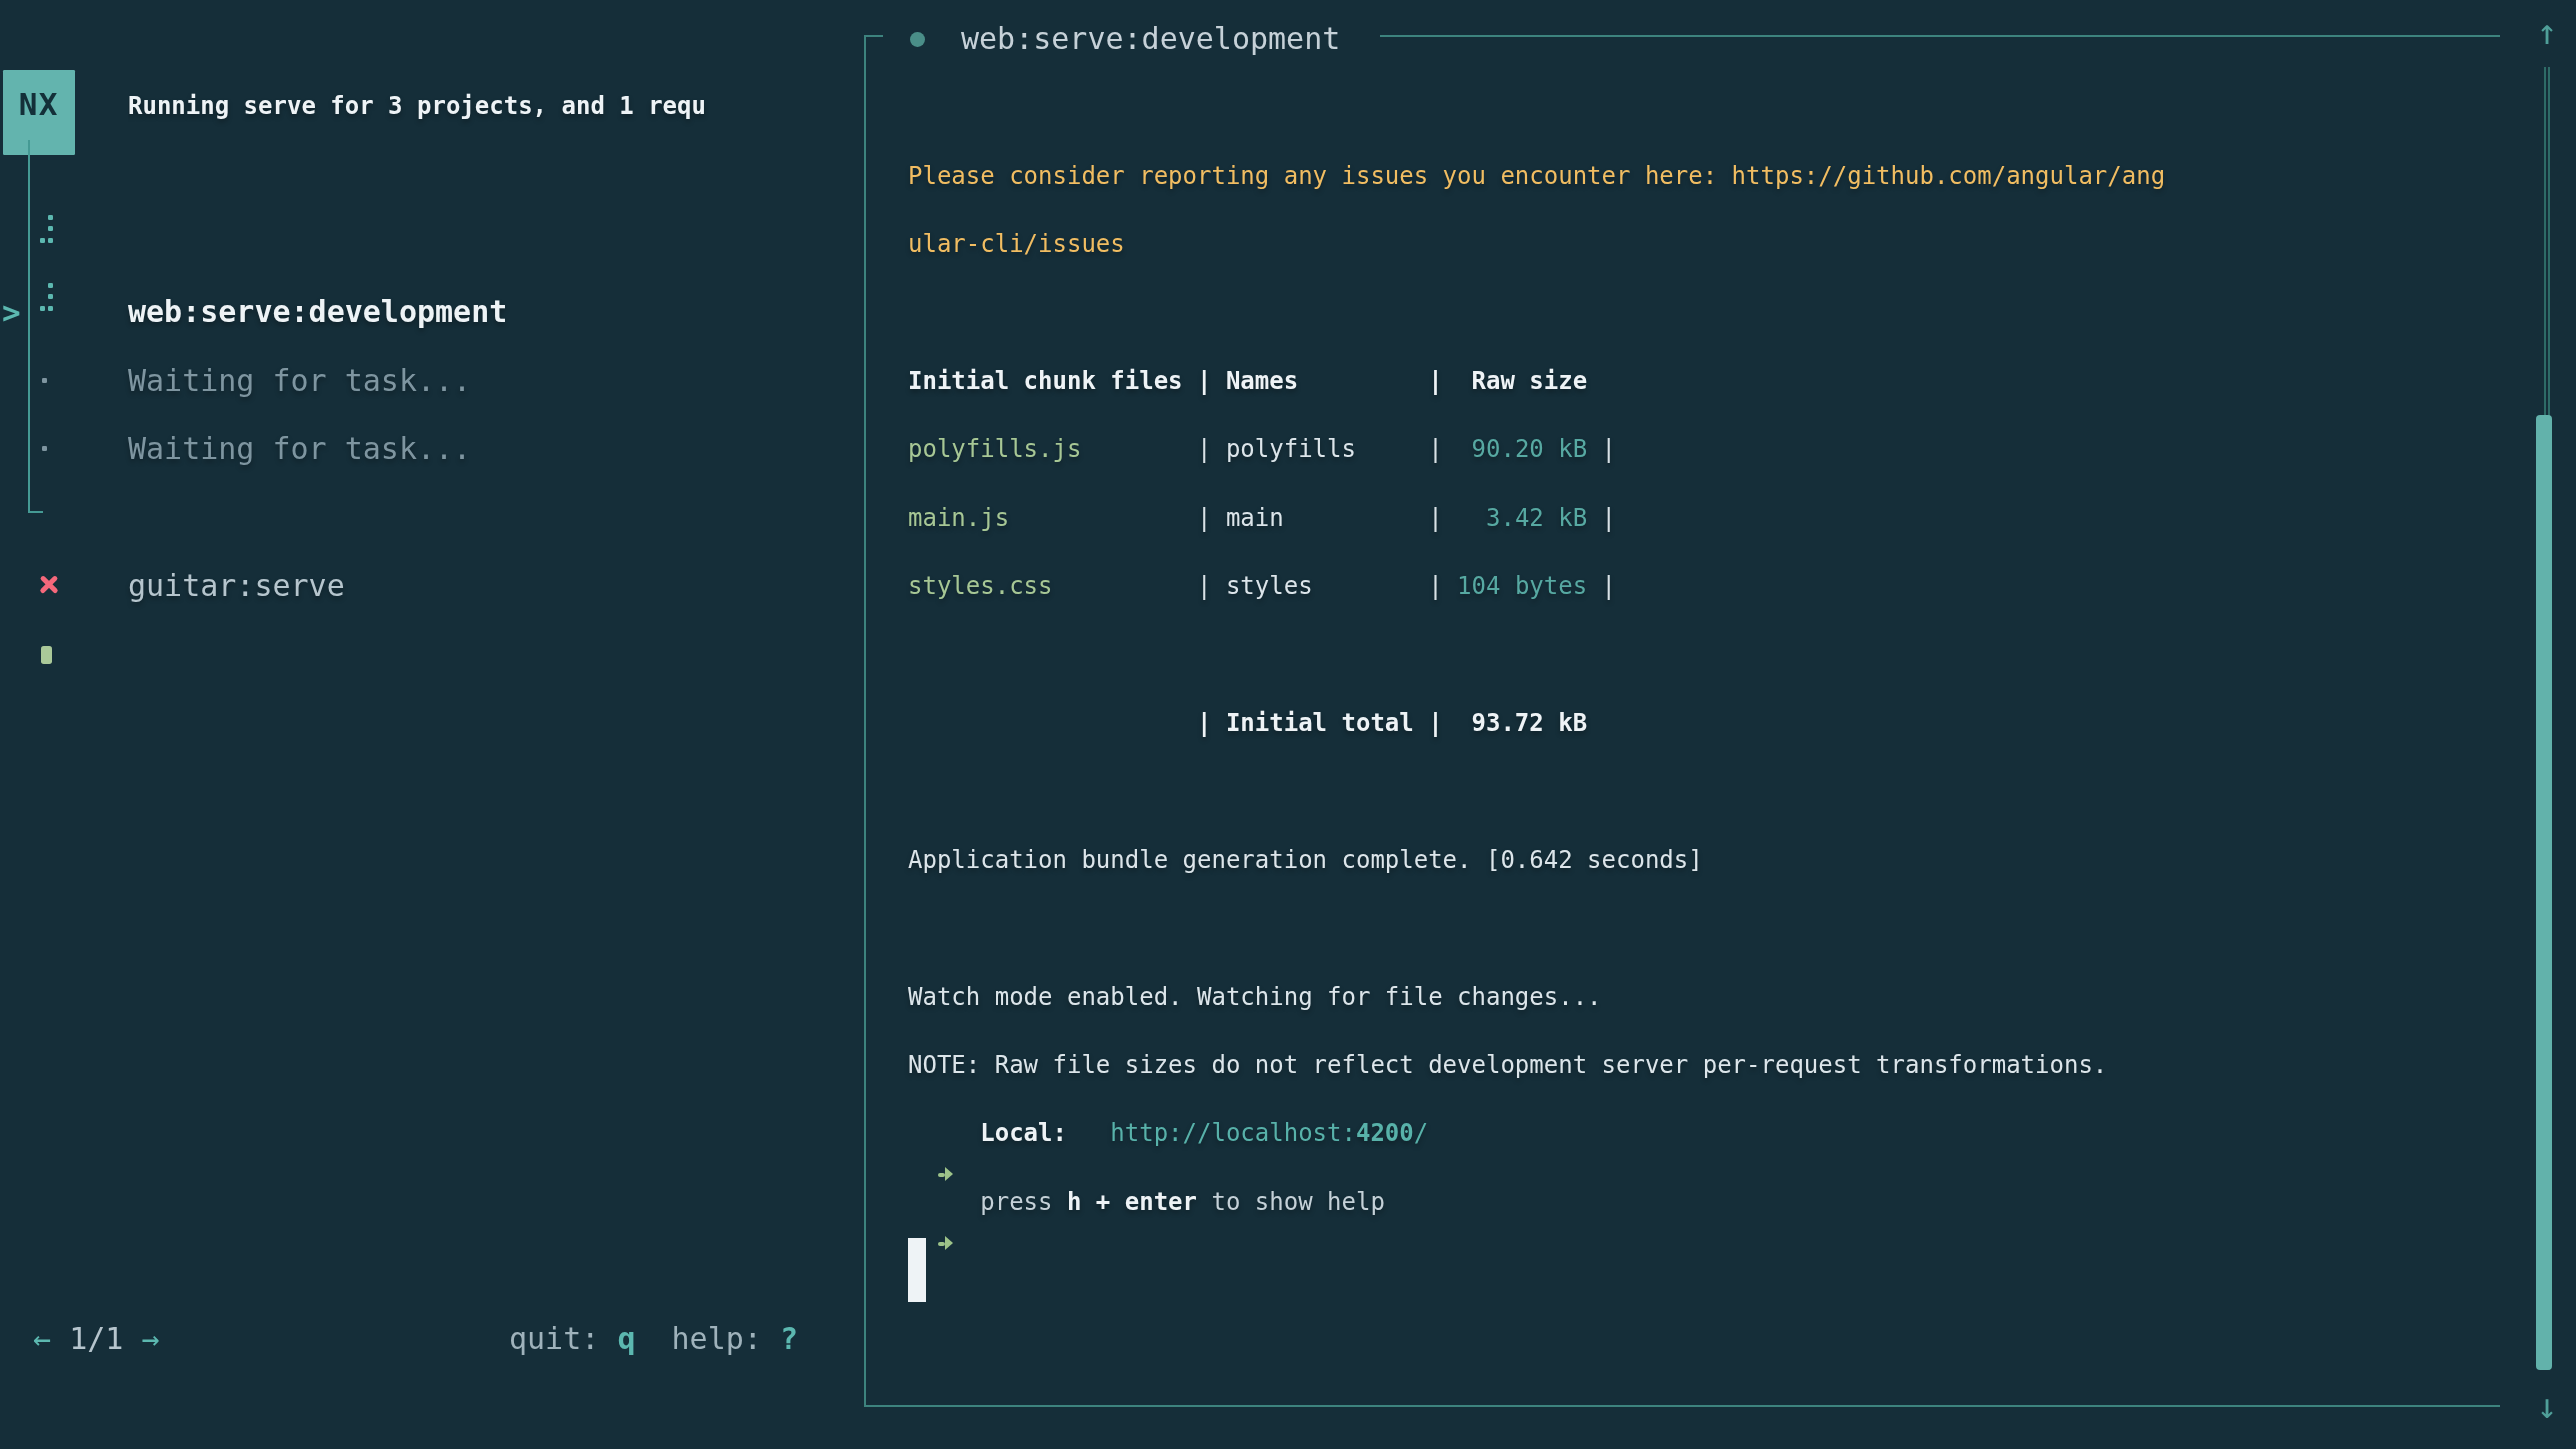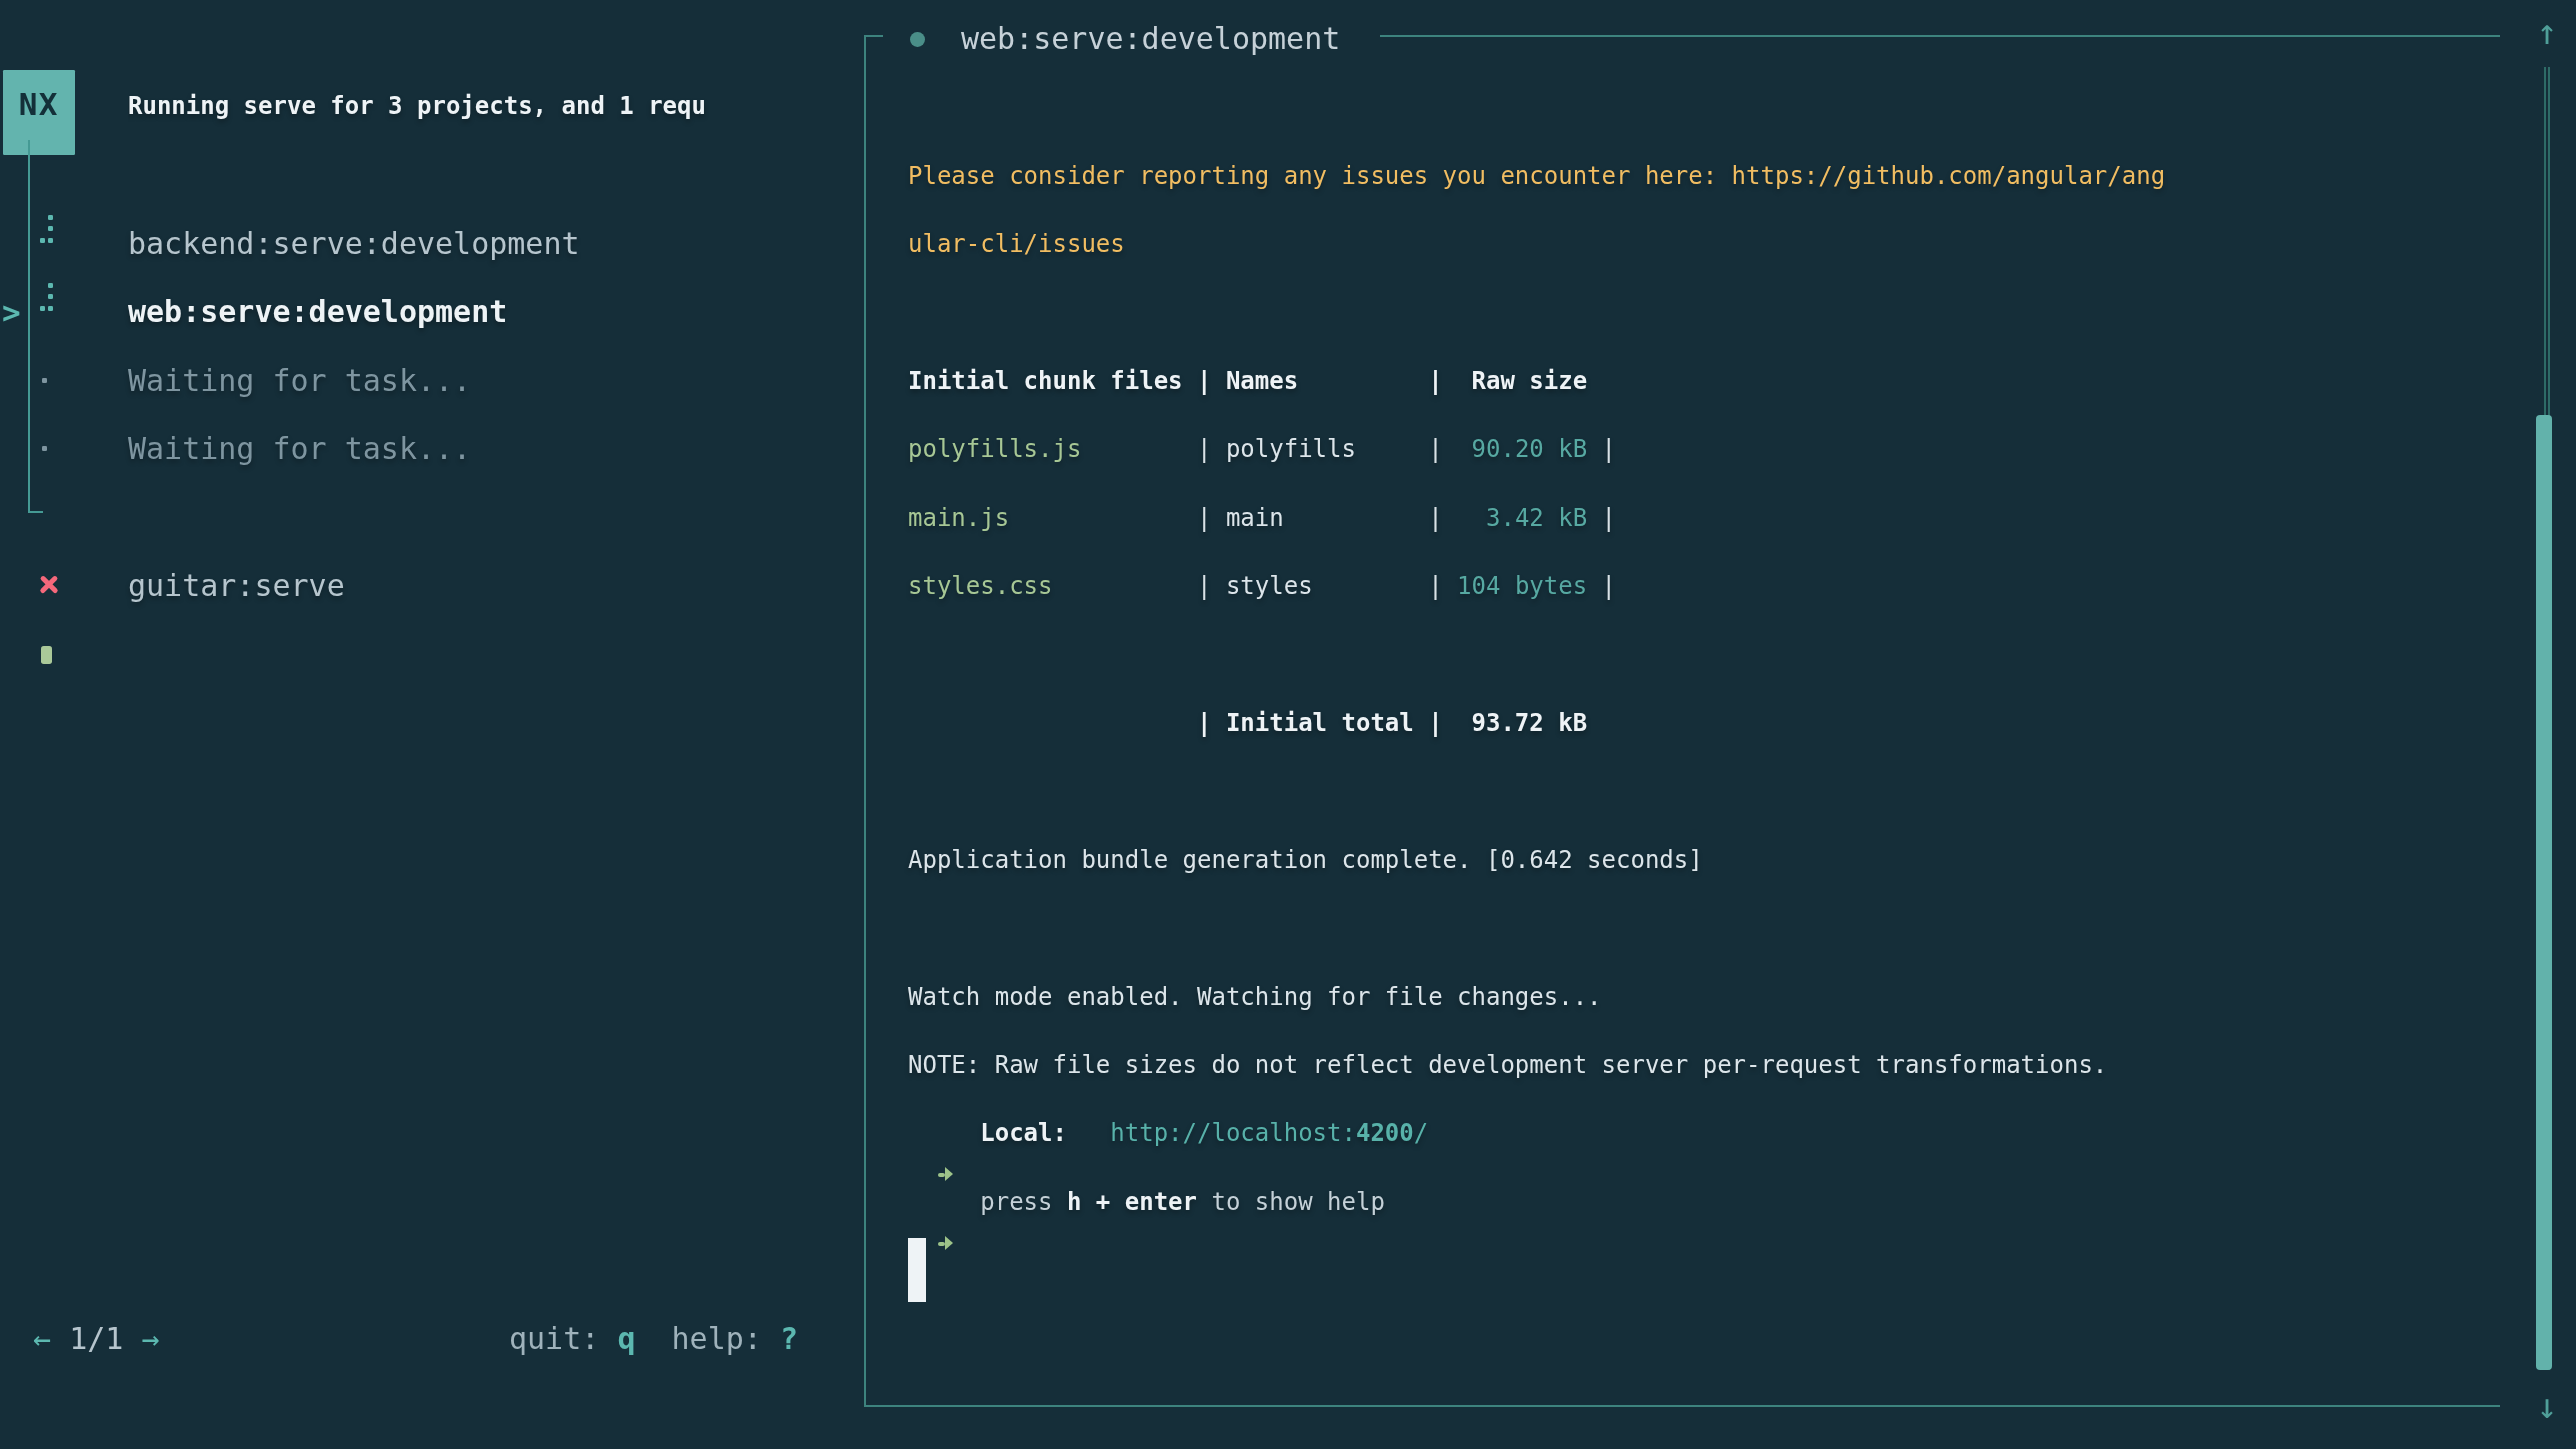--- a/index.html
+++ b/index.html
@@ -74,21 +74,21 @@
 </style>
 </head>
 <body>
 
 <div class="abs nx-logo">NX</div>
 <div class="abs app-title">Running serve for 3 projects, and 1 requ</div>
 <div class="abs guide-v"></div>
 <div class="abs guide-stub"></div>
 
 <div id="task-list">
-    <div class="abs task-item" style="top: 210px;"><span class="task-icon"><i class="sp-dot" style="left: 48px; top: 4.7px;"></i><i class="sp-dot" style="left: 48px; top: 16px;"></i><i class="sp-dot" style="left: 48px; top: 27.5px;"></i><i class="sp-dot" style="left: 40px; top: 27.5px;"></i></span><span class="task-label">backend:serve:development</span></div>
+    <div class="abs task-item" style="top: 210px;"><span class="task-icon"><i class="sp-dot" style="left: 48px; top: 4.7px;"></i><i class="sp-dot" style="left: 48px; top: 16px;"></i><i class="sp-dot" style="left: 48px; top: 27.5px;"></i><i class="sp-dot" style="left: 40px; top: 27.5px;"></i></span></div>
     <div class="abs task-item" style="top: 278px;"><span class="task-icon"><i class="sp-dot" style="left: 48px; top: 4.7px;"></i><i class="sp-dot" style="left: 48px; top: 16px;"></i><i class="sp-dot" style="left: 48px; top: 27.5px;"></i><i class="sp-dot" style="left: 40px; top: 27.5px;"></i></span><span class="sel-arrow">&gt;</span><span class="task-label sel">web:serve:development</span></div>
     <div class="abs task-item" style="top: 347px;"><span class="task-icon"><i class="wait-dot"></i></span><span class="task-label dim">Waiting for task...</span></div>
     <div class="abs task-item" style="top: 415px;"><span class="task-icon"><i class="wait-dot"></i></span><span class="task-label dim">Waiting for task...</span></div>
     <div class="abs task-item" style="top: 552px;"><span class="task-icon"><i class="xbar a"></i><i class="xbar b"></i></span><span class="task-label">guitar:serve</span></div>
     <div class="abs task-item" style="top: 621px;"><span class="task-icon"><i class="q-rect"></i></span></div>
   </div>
 
 <div class="abs pagebar"><span class="pg-arrow">←</span><span class="pg-num"> <span>1/1</span> </span><span class="pg-arrow">→</span></div>
 
 <div class="abs shortcutbar"><span class="sc-label">quit:</span><span class="sc-label"> </span><span class="sc-key">q</span><span class="sc-label">  </span><span class="sc-label">help:</span><span class="sc-label"> </span><span class="sc-key">?</span></div>

